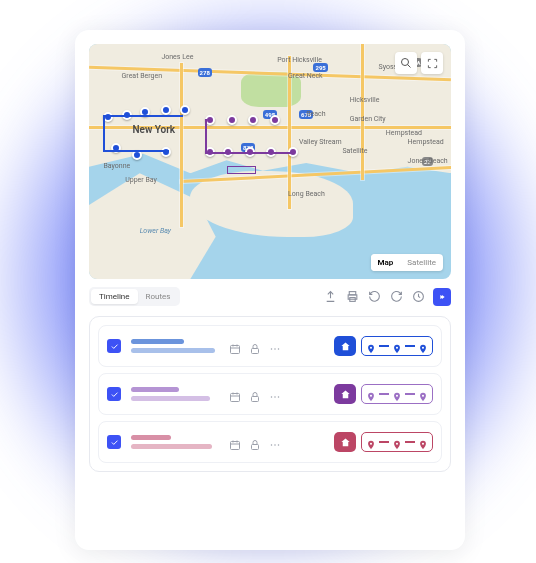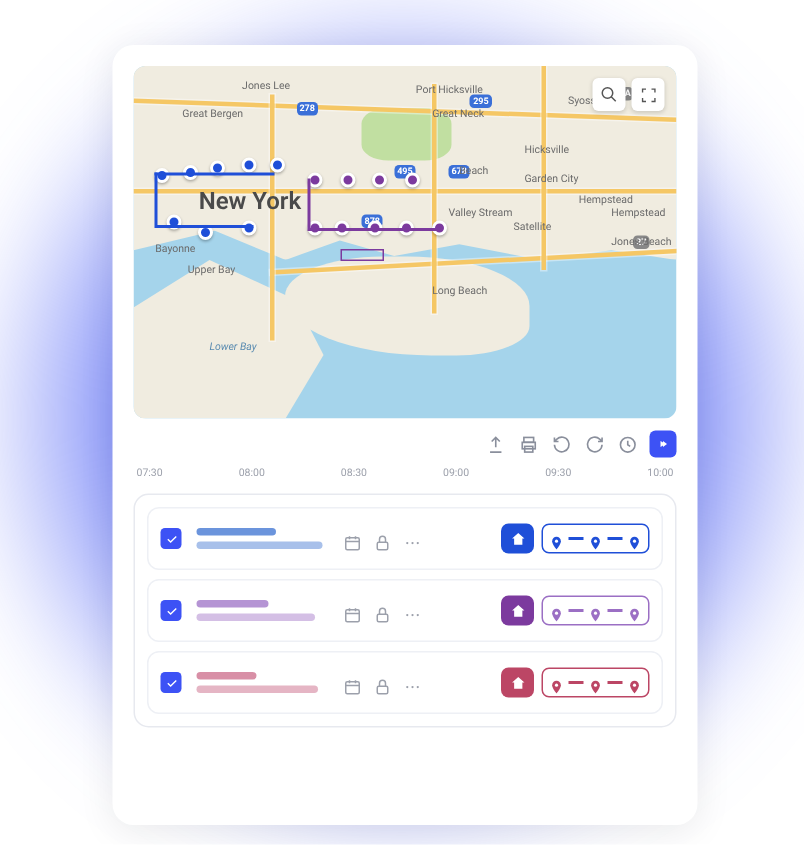--- a/index.html
+++ b/index.html
@@ -16,21 +16,21 @@
 .roads{position:absolute;inset:0}
 .road{position:absolute;background:#f5c765;height:3px;box-shadow:0 0 0 1px rgba(255,255,255,0.4)}
 .r1{top:12%;left:0;width:100%;transform:rotate(2deg)}
 .r2{top:35%;left:0;width:100%}
 .r3{top:55%;left:25%;width:75%;transform:rotate(-3deg)}
 .r4{top:8%;left:25%;width:3px;height:70%}
 .r5{top:5%;left:55%;width:3px;height:65%}
 .r6{top:0;left:75%;width:3px;height:58%}
 .rshield{position:absolute;font-size:6px;font-weight:700;color:#fff;background:#3a6fd8;border-radius:3px;padding:1px 2px}
 .maplabel{position:absolute;font-size:7px;color:#6b6b6b;white-space:nowrap}
-.maplabel.big{font-size:16px;font-weight:600;color:#4a4a4a}
+.maplabel.big{font-size:10px;font-weight:600;color:#4a4a4a}
 .pin{position:absolute;width:10px;height:10px;border-radius:50%;border:2px solid #fff;box-shadow:0 1px 2px rgba(0,0,0,0.3)}
 .pin.blue{background:#1f4fd8}
 .pin.purple{background:#7c3a9e}
 .mapctrl{position:absolute;right:8px;top:8px;display:flex;gap:4px}
 .mapctrl .btn{width:22px;height:22px;background:#fff;border-radius:4px;display:flex;align-items:center;justify-content:center;font-size:10px;color:#555;box-shadow:0 1px 3px rgba(0,0,0,0.15);cursor:pointer}
 .maptype{position:absolute;right:8px;bottom:8px;background:#fff;border-radius:4px;display:flex;box-shadow:0 1px 3px rgba(0,0,0,0.15);font-size:8px;overflow:hidden}
 .maptype span{padding:4px 7px;cursor:pointer}
 .maptype span.active{background:#fff;font-weight:600}
 .maptype span:not(.active){color:#888}
 .toolbar{display:flex;align-items:center;margin-top:8px;gap:6px}
@@ -142,23 +142,31 @@
             <circle cx="10" cy="10" r="7"></circle>
             <line x1="21" y1="21" x2="15" y2="15"></line>
           </svg>
         </div>
   <div class="btn">
           <svg width="11" height="11" viewBox="0 0 24 24" fill="none" stroke="currentColor" stroke-width="2">
             <path d="M3 8V3h5M21 8V3h-5M3 16v5h5M21 16v5h-5"></path>
           </svg>
         </div>
 </div>
+<div class="maptype">
+  <span class="active">Map</span>
+  <span>Satellite</span>
+</div>
 </div>
 
 <div class="toolbar">
+  <div class="seg">
+    <span class="active">Timeline</span>
+    <span>Routes</span>
+  </div>
   <div class="tbicons">
     <div class="tbicon">
           <svg viewBox="0 0 24 24" width="13" height="13" fill="none" stroke="currentColor" stroke-width="2">
             <path d="M12 3v12M7 8l5-5 5 5M5 21h14"></path>
           </svg>
         </div>
     <div class="tbicon">
           <svg viewBox="0 0 24 24" width="13" height="13" fill="none" stroke="currentColor" stroke-width="2">
             <rect x="6" y="3" width="12" height="6"></rect>
             <rect x="4" y="9" width="16" height="8"></rect>
@@ -182,28 +190,20 @@
           </svg>
         </div>
     <div class="playbtn">
           <svg width="8" height="8" viewBox="0 0 24 24">
             <path d="M7 6v12l5-3v3l8-6-8-6v3z" fill="#fff"></path>
           </svg>
         </div>
   </div>
 </div>
 
-<div class="timeline">
-  <span>07:30</span>
-  <span>08:00</span>
-  <span>08:30</span>
-  <span>09:00</span>
-  <span>09:30</span>
-  <span>10:00</span>
-</div>
 
 <div class="routes">
 
   <div class="route-row">
     <div class="chk">
           <svg width="9" height="9" viewBox="0 0 24 24">
             <path d="M5 12l5 5L20 7"></path>
           </svg>
         </div>
     <div class="bars">

